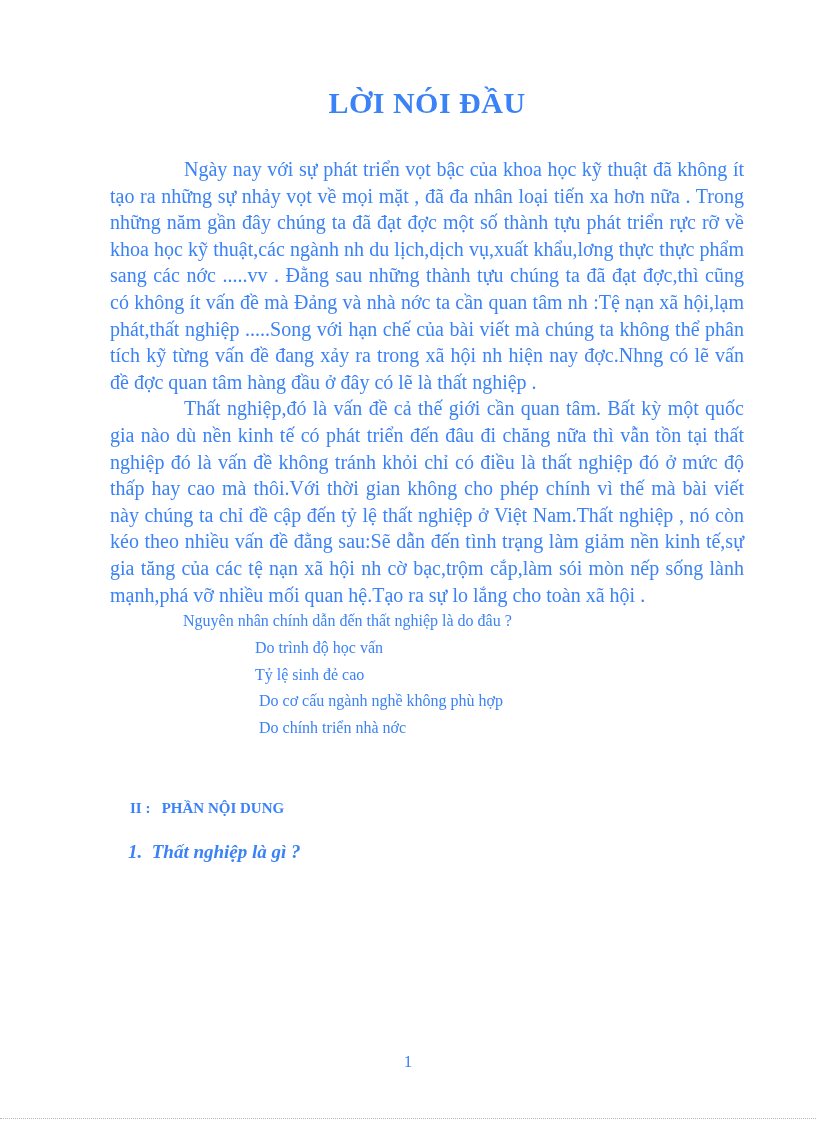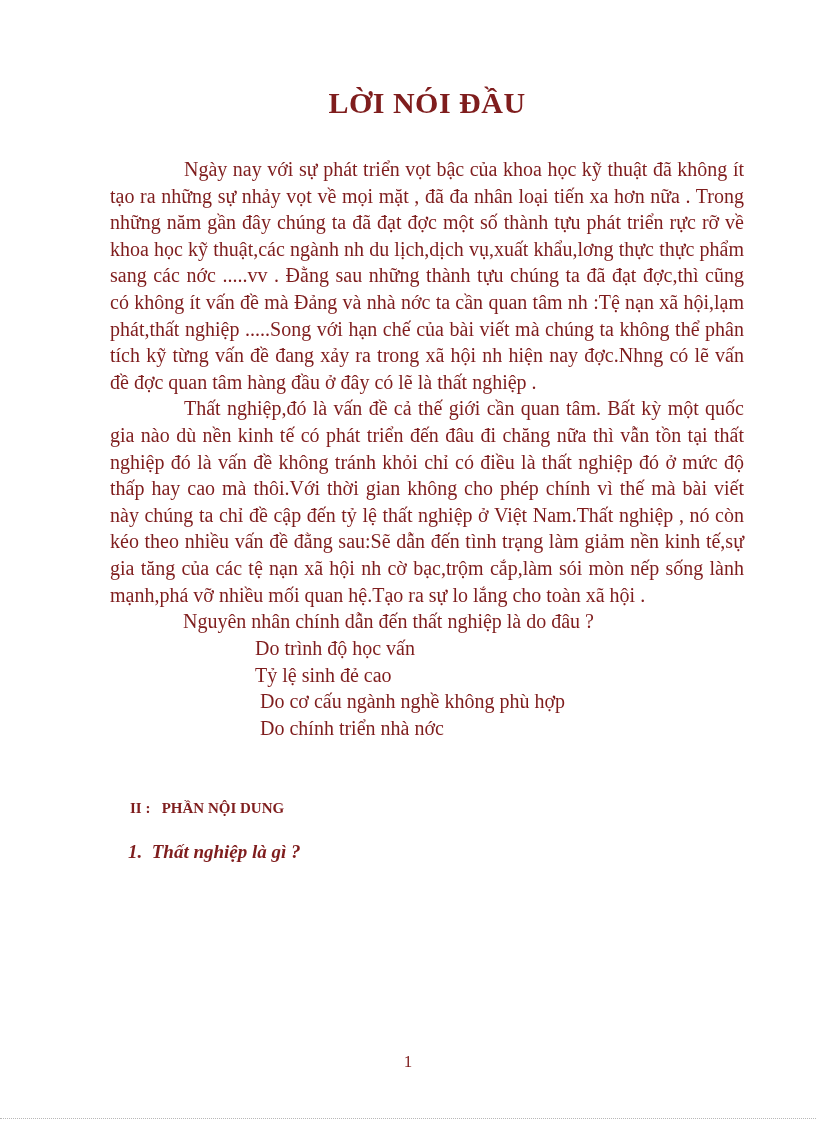--- a/index.html
+++ b/index.html
@@ -1,20 +1,20 @@
 <!DOCTYPE html>
 <html><head>
 <meta charset="utf-8">
 <style>
   html,body{margin:0;padding:0;background:#ffffff;}
   .page{
     position:relative;
     width:816px;height:1123px;
     background:#ffffff;
-    color:#7f1d1d;
+    color:#3b82f6;
     font-family:"Liberation Serif","DejaVu Serif",serif;
     overflow:hidden;
   }
   .content{
     position:absolute;
     left:110px;top:84px;
     width:634px;
   }
   .doc-title{
     font-size:30px;
@@ -26,21 +26,21 @@
   }
   .para{
     font-size:20px;
     line-height:26.6px;
     text-align:justify;
     margin:0;
   }
   .ind-lg{text-indent:74px;}
   .ind-sm{text-indent:33px;}
   .line{
-    font-size:20px;
+    font-size:16px;
     line-height:26.8px;
     margin:0;
     white-space:pre-wrap;
   }
   .q-indent{margin-left:73px;}
   .cause-list{margin-left:145px;}
   .section-heading{
     font-size:15px;
     font-weight:bold;
     margin:58px 0 0 20px;

